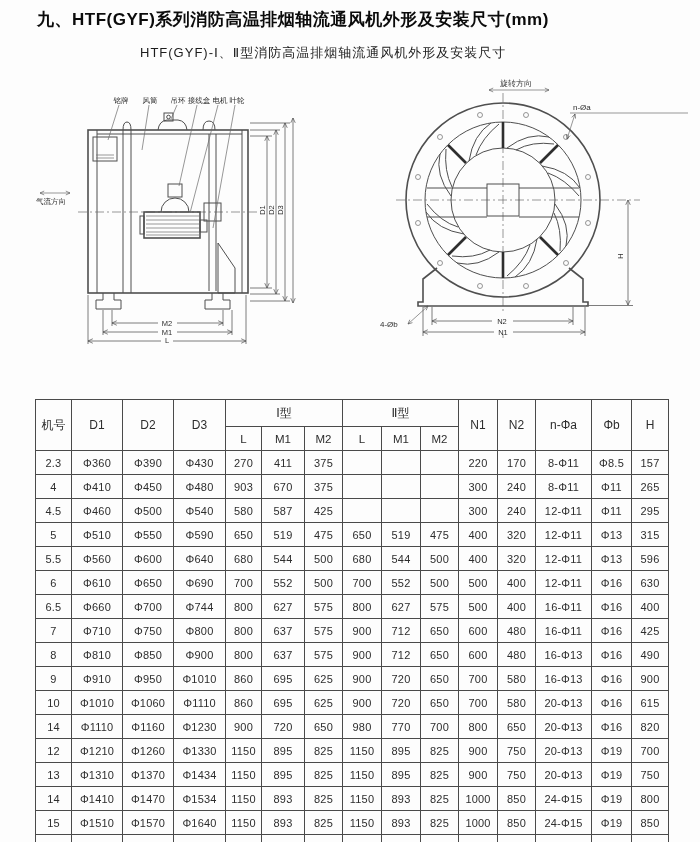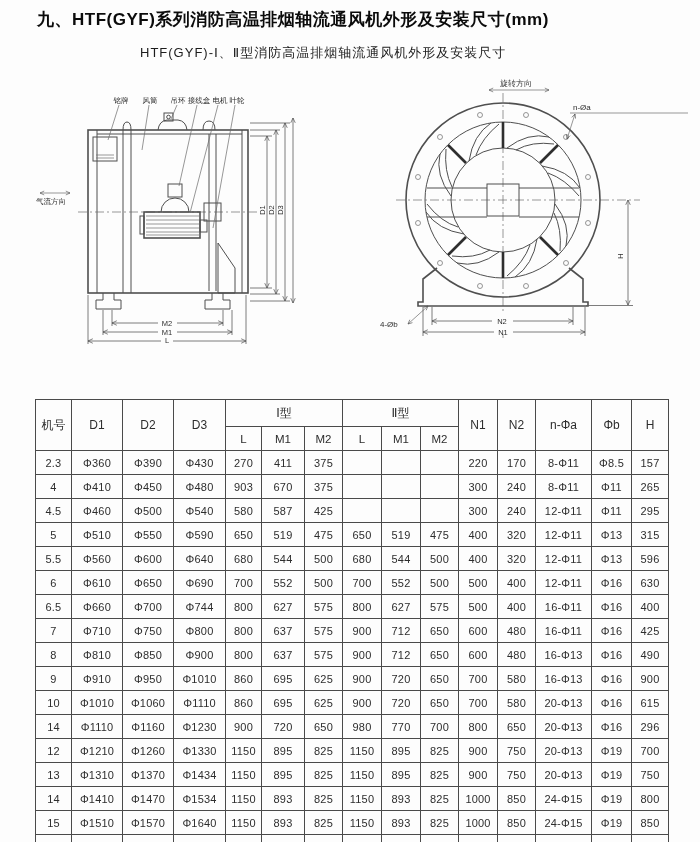--- a/index.html
+++ b/index.html
@@ -483,21 +483,21 @@
           <td>900</td>
           <td>720</td>
           <td>650</td>
           <td>980</td>
           <td>770</td>
           <td>700</td>
           <td>800</td>
           <td>650</td>
           <td>20-Φ13</td>
           <td>Φ16</td>
-          <td>296</td>
+          <td>820</td>
         </tr>
         <tr>
           <td>12</td>
           <td>Φ1210</td>
           <td>Φ1260</td>
           <td>Φ1330</td>
           <td>1150</td>
           <td>895</td>
           <td>825</td>
           <td>1150</td>

